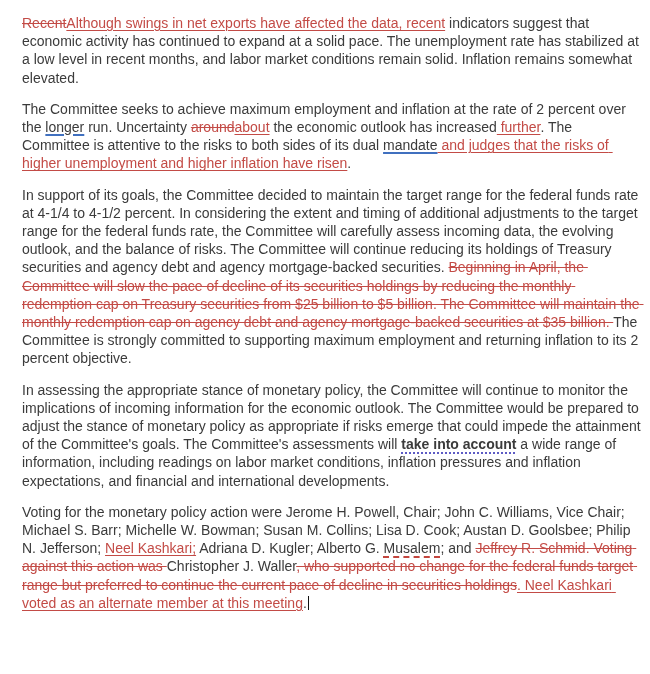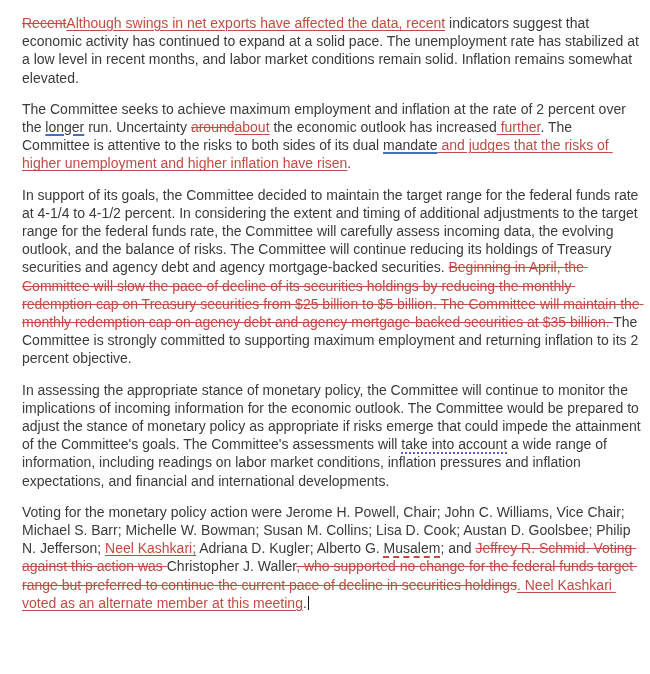--- a/index.html
+++ b/index.html
@@ -40,20 +40,21 @@
     text-decoration:underline;
     text-decoration-color:var(--link-blue);
     text-decoration-thickness:1.5px;
     text-underline-offset:2px;
     margin-top:40px;
   }
   .grammar{
     text-decoration:underline dotted var(--grammar-blue);
     text-decoration-thickness:1.5px;
     text-underline-offset:3px;
+    font-weight:bold;
   }
   .spell{
     text-decoration:underline dashed var(--spell-red);
     text-decoration-thickness:1.5px;
     text-underline-offset:3px;
     margin-top:12px;
   }
   .caret{
     display:inline-block;width:1.5px;height:14px;
     background:#111;vertical-align:-2px;margin-left:1px;

